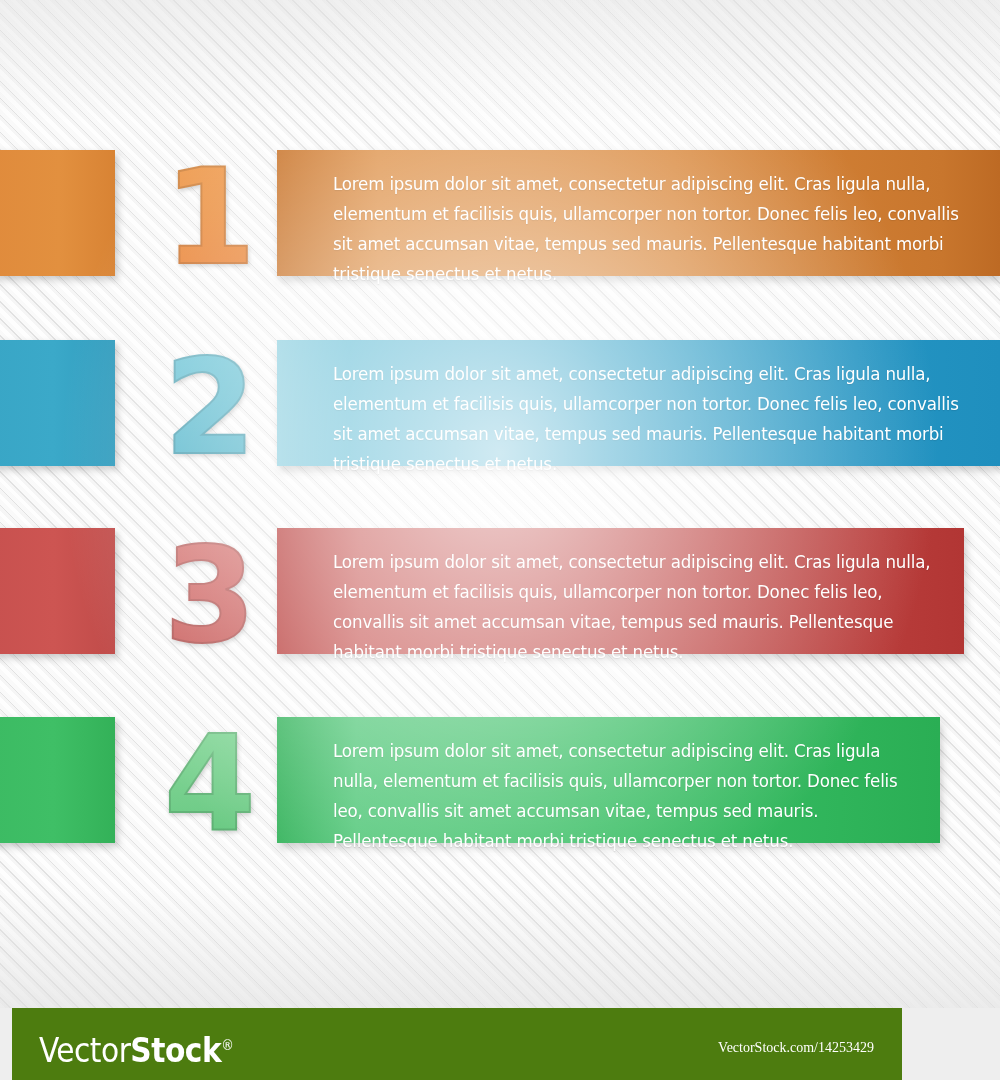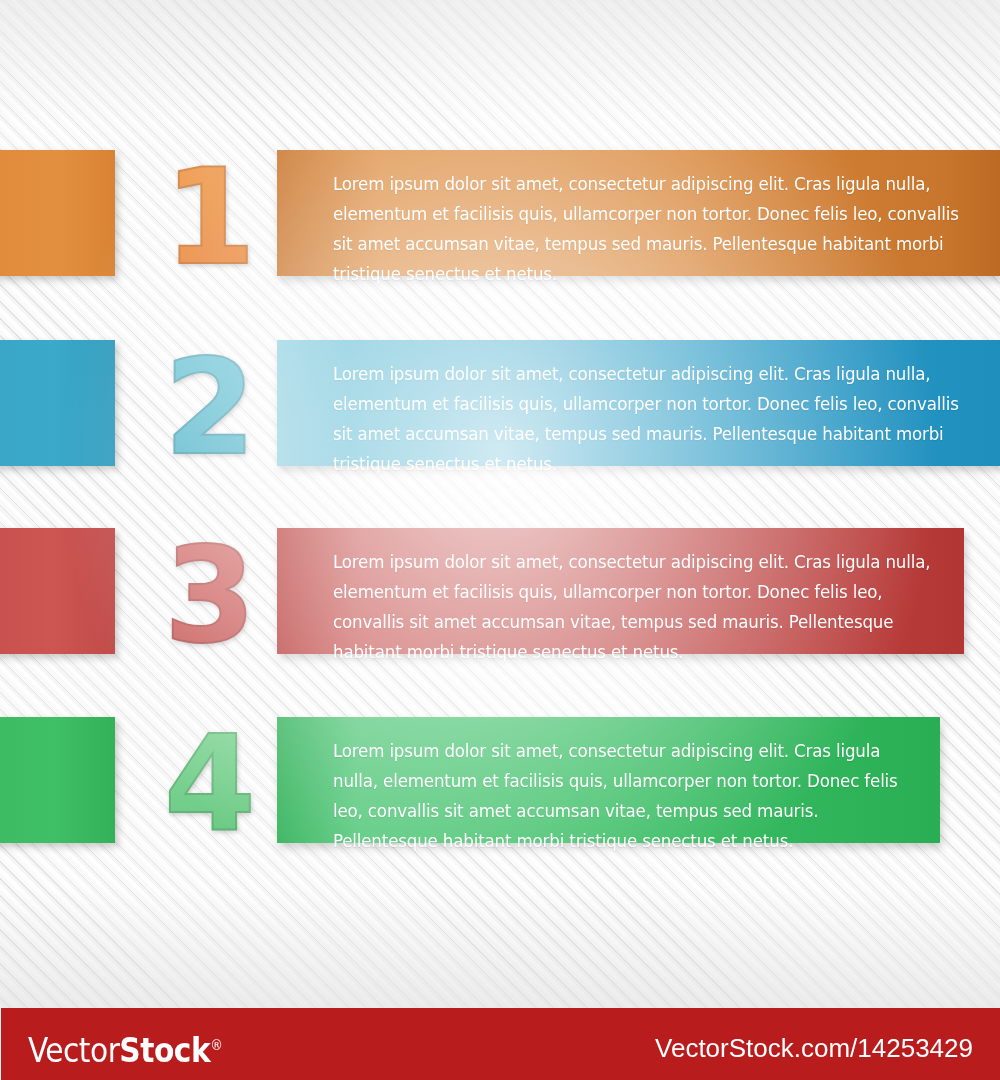--- a/index.html
+++ b/index.html
@@ -145,47 +145,47 @@
   .r3 .numeral{ background-image: linear-gradient(to bottom, #d9827f 0%, #d2706e 45%, #c75c5a 100%); }
 
   
   .r4 .stub   { background: linear-gradient(to right, #3cbb63 0%, #3fbf66 50%, #33b158 100%); }
   .r4 .banner { background: linear-gradient(to right, #3ab560 0%, #57c97d 12%, #3ec068 48%, #2fb45a 85%, #2aae54 100%); }
   .r4 .numeral{ background-image: linear-gradient(to bottom, #8ad99d 0%, #7ad190 45%, #62c67d 100%); }
 
   
   #footer {
     position: absolute;
-    left: 1px;
+    left: 12px;
     top: 1008px;
-    width: 1000px;
+    width: 890px;
     height: 72px;
-    background: #b91c1c;
+    background: #4d7c0f;
   }
   #logo {
     position: absolute;
     left: 27px;
     top: 18px;
     color: #ffffff;
     font-family: "DejaVu Sans Condensed", "Liberation Sans Narrow", "Liberation Sans", sans-serif;
     font-size: 33px;
     line-height: 38px;
     letter-spacing: -0.5px;
     white-space: nowrap;
   }
   #logo .thin { font-weight: 300; }
   #logo .bold { font-weight: 700; }
   #logo .reg  { font-size: 14px; vertical-align: super; }
   #wm-url {
     position: absolute;
     right: 28px;
     top: 28px;
     color: #ffffff;
-    font-family: Liberation Sans, sans-serif;
-    font-size: 26px;
+    font-family: Liberation Serif, serif;
+    font-size: 14px;
     line-height: 24px;
     white-space: nowrap;
   }
 </style>
 </head>
 <body>
 
 <div id="stage">
 
   <div id="canvas">

